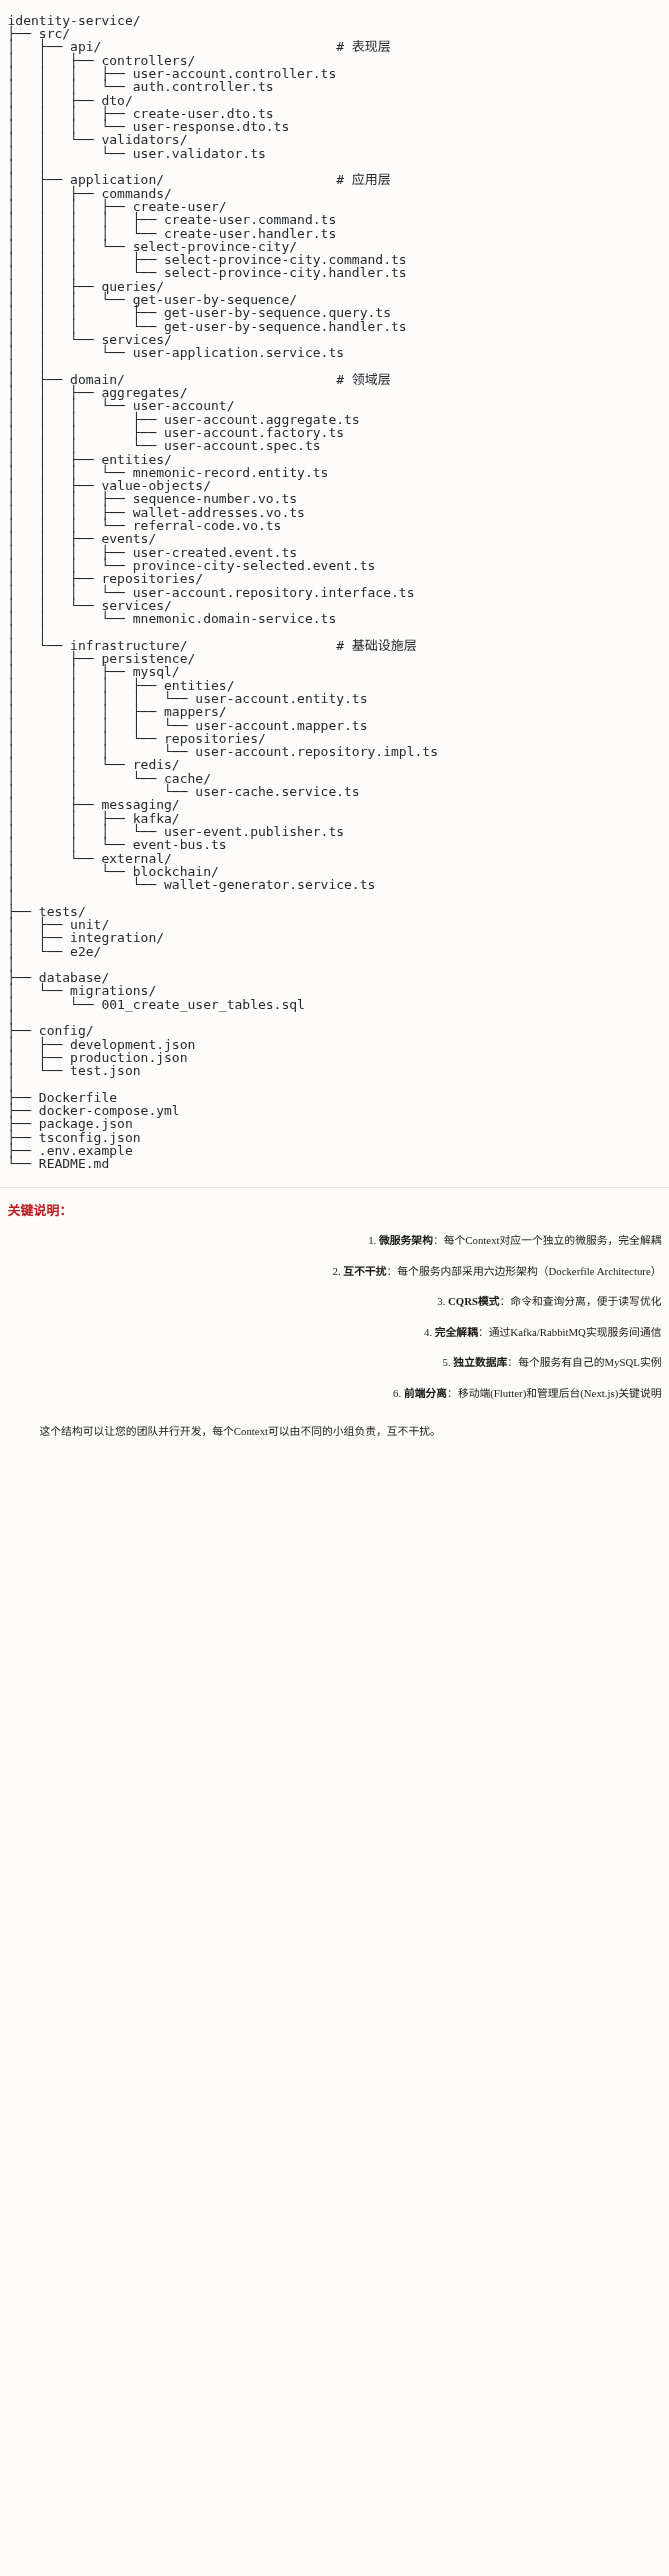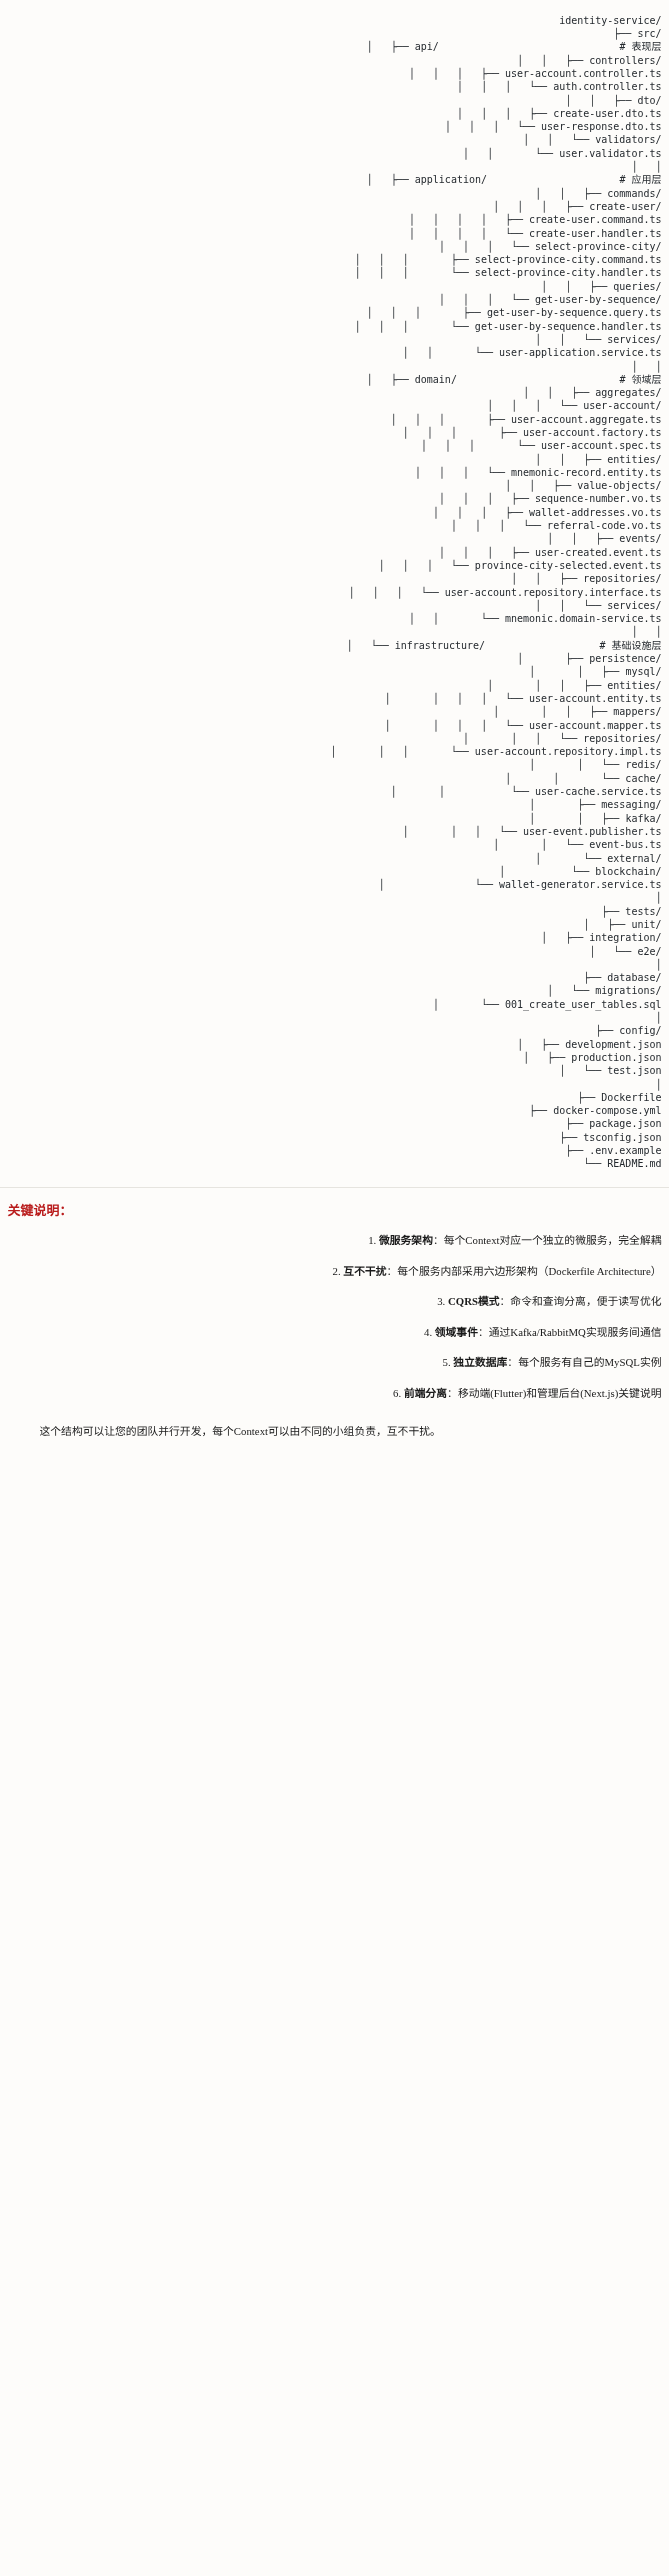--- a/index.html
+++ b/index.html
@@ -41,27 +41,26 @@
   
   .code-block {
     background: #fdfcfa;
     padding: 13.8px 7.5px 16.3px 7.5px;
     box-sizing: border-box;
     border-bottom: 0.6px solid #e6e4df;
   }
   pre.tree {
     margin: 0;
     font-family: "DejaVu Sans Mono", "Liberation Mono", monospace;
-    font-size: 10px;
+    font-size: 13px;
     line-height: 13.3px;
     color: #24292e;
     white-space: pre;
     tab-size: 4;
     overflow: visible;
-    text-align: right;
   }
 
   
   .notes-block {
     padding: 15px 7.5px 5px 7.5px;
     box-sizing: border-box;
   }
   .notes-heading {
     font-family: "Liberation Serif", "DejaVu Serif", serif;
     font-weight: bold;
@@ -213,21 +212,21 @@
       <li>
         <span class="note-term">微服务架构</span><span class="note-sep">：</span><span class="note-desc">每个Context对应一个独立的微服务，完全解耦</span>
       </li>
       <li>
         <span class="note-term">互不干扰</span><span class="note-sep">：</span><span class="note-desc">每个服务内部采用六边形架构（Dockerfile Architecture）</span>
       </li>
       <li>
         <span class="note-term">CQRS模式</span><span class="note-sep">：</span><span class="note-desc">命令和查询分离，便于读写优化</span>
       </li>
       <li>
-        <span class="note-term">领域事件</span><span class="note-sep">：</span><span class="note-desc">通过Kafka/RabbitMQ实现服务间通信</span>
+        <span class="note-term">完全解耦</span><span class="note-sep">：</span><span class="note-desc">通过Kafka/RabbitMQ实现服务间通信</span>
       </li>
       <li>
         <span class="note-term">独立数据库</span><span class="note-sep">：</span><span class="note-desc">每个服务有自己的MySQL实例</span>
       </li>
       <li>
         <span class="note-term">前端分离</span><span class="note-sep">：</span><span class="note-desc">移动端(Flutter)和管理后台(Next.js)关键说明</span>
       </li>
     </ol>
   </div>
 

